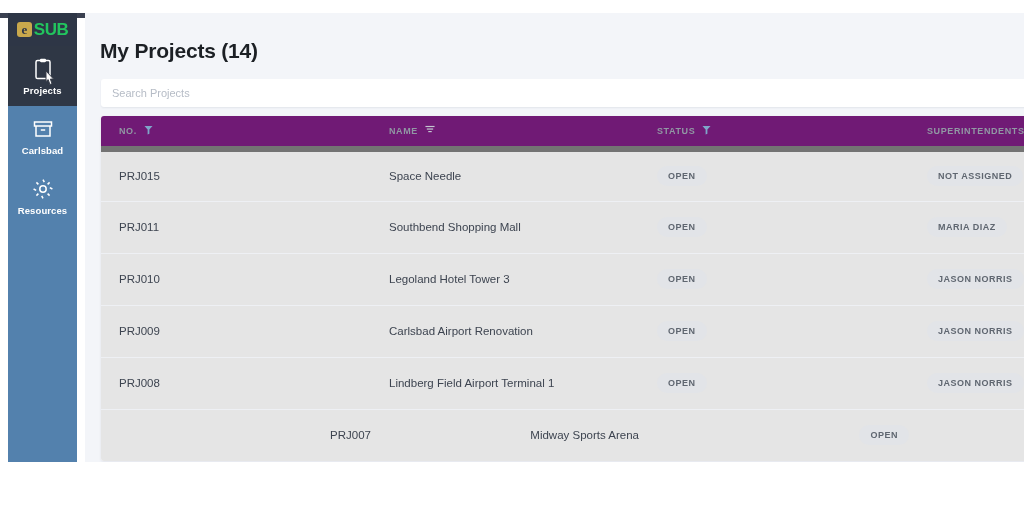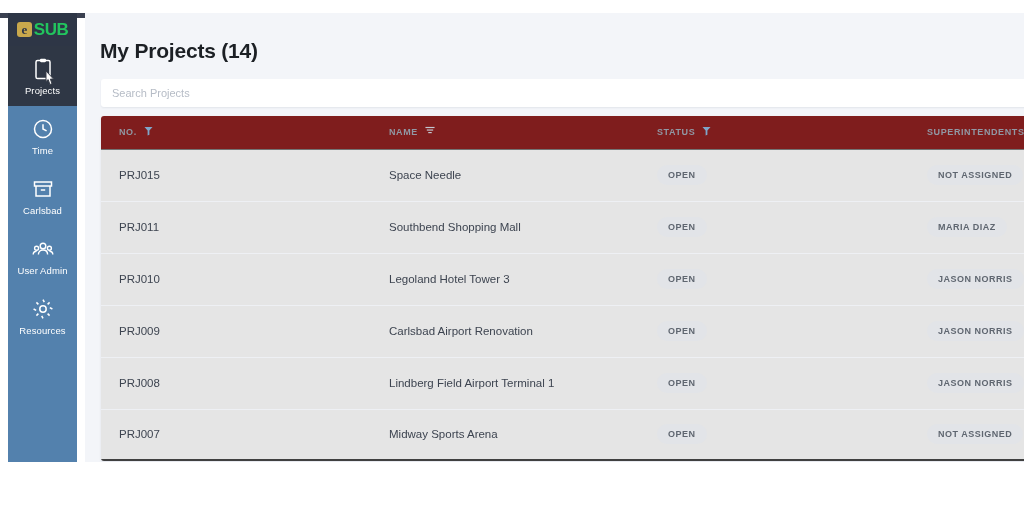--- a/index.html
+++ b/index.html
@@ -59,21 +59,21 @@
     align-items: center; justify-content: center;
     gap: 4px;
     color: #ffffff;
     cursor: pointer;
     position: relative;
   }
   .nav-item.active { background: #2f3745; }
   .nav-label {
     font-size: 9.5px;
     color: #ffffff;
-    font-weight: 400;
+    font-weight: 700;
     letter-spacing: 0.1px;
   }
   .nav-icon { width: 24px; height: 24px; display:block; }
   .nav-icon svg { width: 24px; height: 24px; display:block; }
 
   .cursor-hand {
     position: absolute;
     left: 36px; top: 24px;
     width: 14px; height: 17px;
   }
@@ -121,41 +121,41 @@
     overflow: hidden;
   }
   table { border-collapse: collapse; width: 100%; table-layout: fixed; }
   thead th {
     height: 33px;
     text-align: left;
     font-size: 9px;
     font-weight: 700;
     color: #9198a4;
     letter-spacing: 0.6px;
-    border-bottom: 1px solid #737373;
+    border-bottom: 6px solid #737373;
     padding: 0 0 0 18px;
     vertical-align: middle;
-    background: #7f1d1d;
+    background: #701a75;
   }
   thead th .th-inner { display: flex; align-items: center; gap: 7px; }
   .col-no   { width: 270px; }
   .col-name { width: 268px; }
   .col-status { width: 270px; }
   .col-super { width: 230px; }
 
   tbody td {
     height: 52px;
     border-bottom: 1px solid #eef0f4;
     padding: 0 0 0 18px;
     font-size: 11.5px;
     color: #3d4450;
     vertical-align: middle;
     background: #e5e5e5;
   }
-  tbody tr:last-child td { border-bottom: 5px solid #404040; }
+  tbody tr:last-child td { border-bottom: 1px solid #404040; text-align: right; }
 
   .pill {
     display: inline-block;
     background: #e2e4e8;
     color: #5b6personally;
     border-radius: 11px;
     font-size: 9px;
     font-weight: 700;
     letter-spacing: 0.5px;
     padding: 5px 11px;
@@ -189,54 +189,32 @@
       </span>
       <span class="cursor-hand">
         <svg viewBox="0 0 14 17" width="14" height="17">
           <path d="M2 1 L2 11.5 L4.2 9.6 L5.9 14.5 L8 13.7 L6.4 9.1 L9.6 9.1 Z" fill="#ffffff" stroke="#3a3f4a" stroke-width="1"></path>
         </svg>
       </span>
       <span class="nav-label">Projects</span>
     </div>
 
 
-    <div class="nav-item">
-      <span class="nav-icon">
-        <svg viewBox="0 0 24 24" fill="none" stroke="#ffffff" stroke-width="1.5">
-          <circle cx="12" cy="12" r="8.5"></circle>
-          <path d="M12 7.2 L12 12 L15.6 13.8"></path>
-        </svg>
-      </span>
-      <span class="nav-label">Time</span>
-    </div>
 
     <div class="nav-item">
       <span class="nav-icon">
         <svg viewBox="0 0 24 24" fill="none" stroke="#ffffff" stroke-width="1.5">
           <rect x="3.5" y="5" width="17" height="4"></rect>
           <path d="M5 9 L5 19 L19 19 L19 9"></path>
           <path d="M9.8 13 L14.2 13"></path>
         </svg>
       </span>
       <span class="nav-label">Carlsbad</span>
     </div>
 
-    <div class="nav-item">
-      <span class="nav-icon">
-        <svg viewBox="0 0 24 24" fill="none" stroke="#ffffff" stroke-width="1.4">
-          <circle cx="12" cy="9" r="2.8"></circle>
-          <path d="M7.4 17.5 C7.4 14.6 9.5 13 12 13 C14.5 13 16.6 14.6 16.6 17.5"></path>
-          <circle cx="5.6" cy="11.3" r="2"></circle>
-          <path d="M2.2 17.5 C2.2 15.3 3.7 14.2 5.6 14.2"></path>
-          <circle cx="18.4" cy="11.3" r="2"></circle>
-          <path d="M21.8 17.5 C21.8 15.3 20.3 14.2 18.4 14.2"></path>
-        </svg>
-      </span>
-      <span class="nav-label">User Admin</span>
-    </div>
 
     <div class="nav-item">
       <span class="nav-icon">
         <svg viewBox="0 0 24 24" fill="none" stroke="#ffffff" stroke-width="1.5">
           <circle cx="12" cy="12" r="3.2"></circle>
           <path d="M12 2.6 L13.3 5.2 M12 21.4 L10.7 18.8 M21.4 12 L18.8 10.7 M2.6 12 L5.2 13.3
                    M18.6 5.4 L16.6 7.4 M5.4 18.6 L7.4 16.6 M18.6 18.6 L16.6 16.6 M5.4 5.4 L7.4 7.4"></path>
         </svg>
       </span>
       <span class="nav-label">Resources</span>

